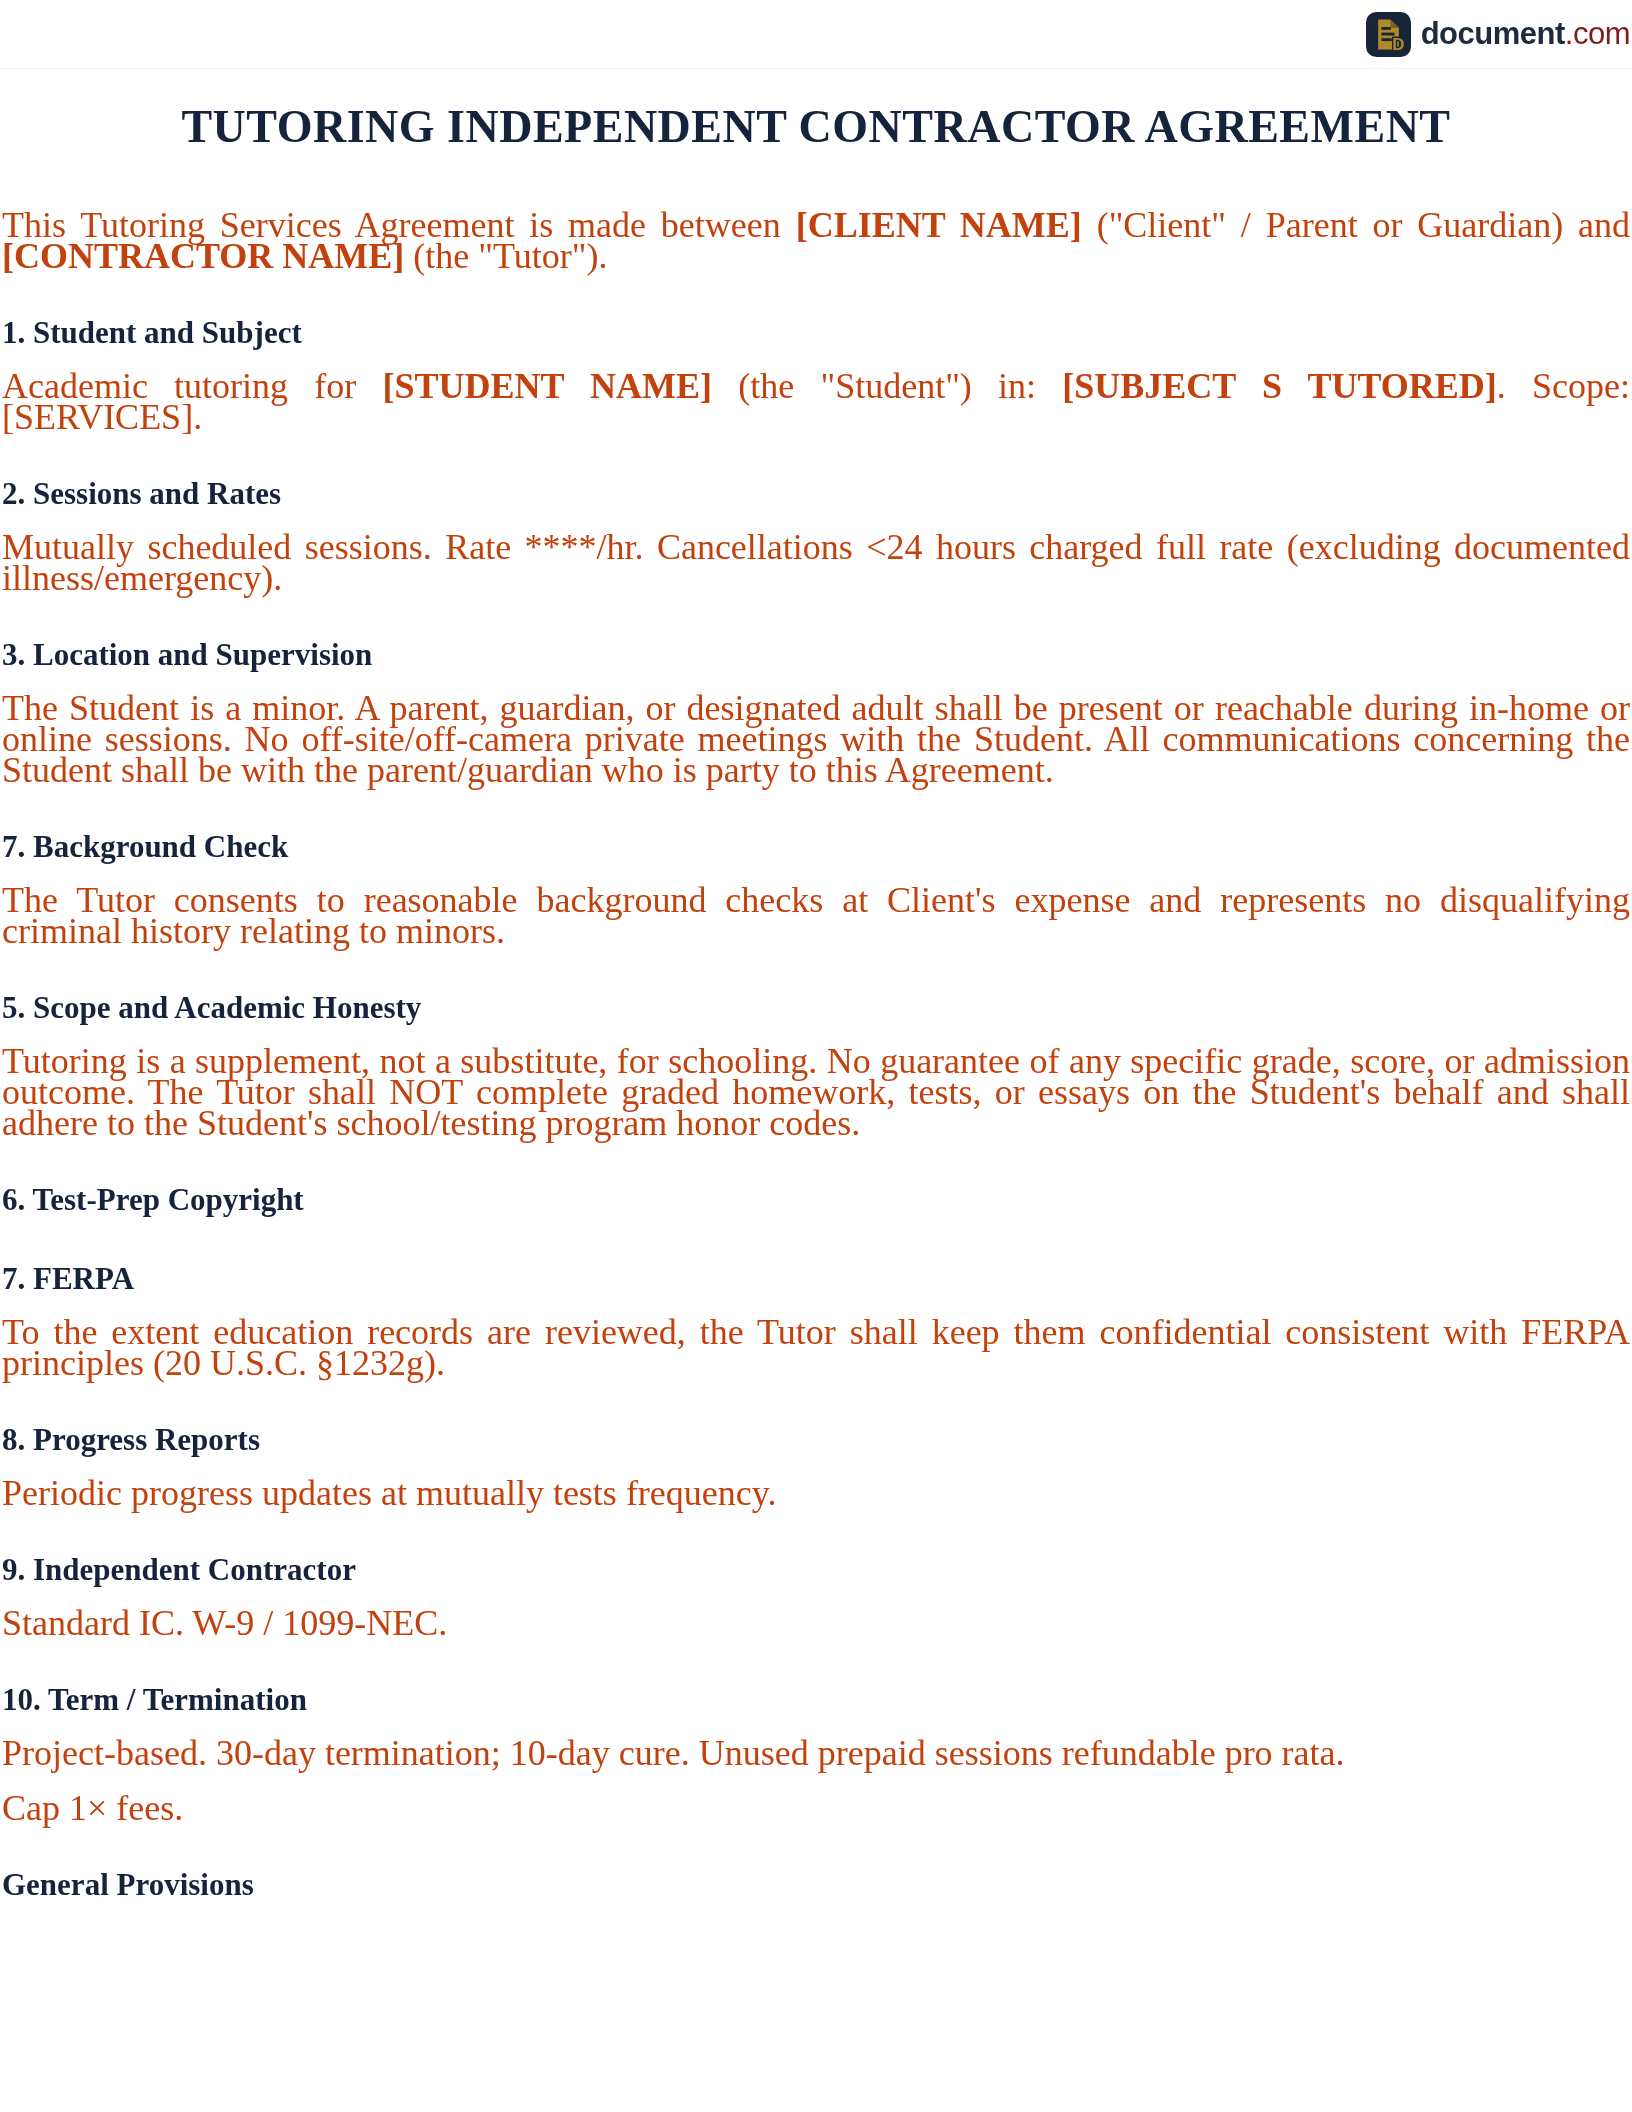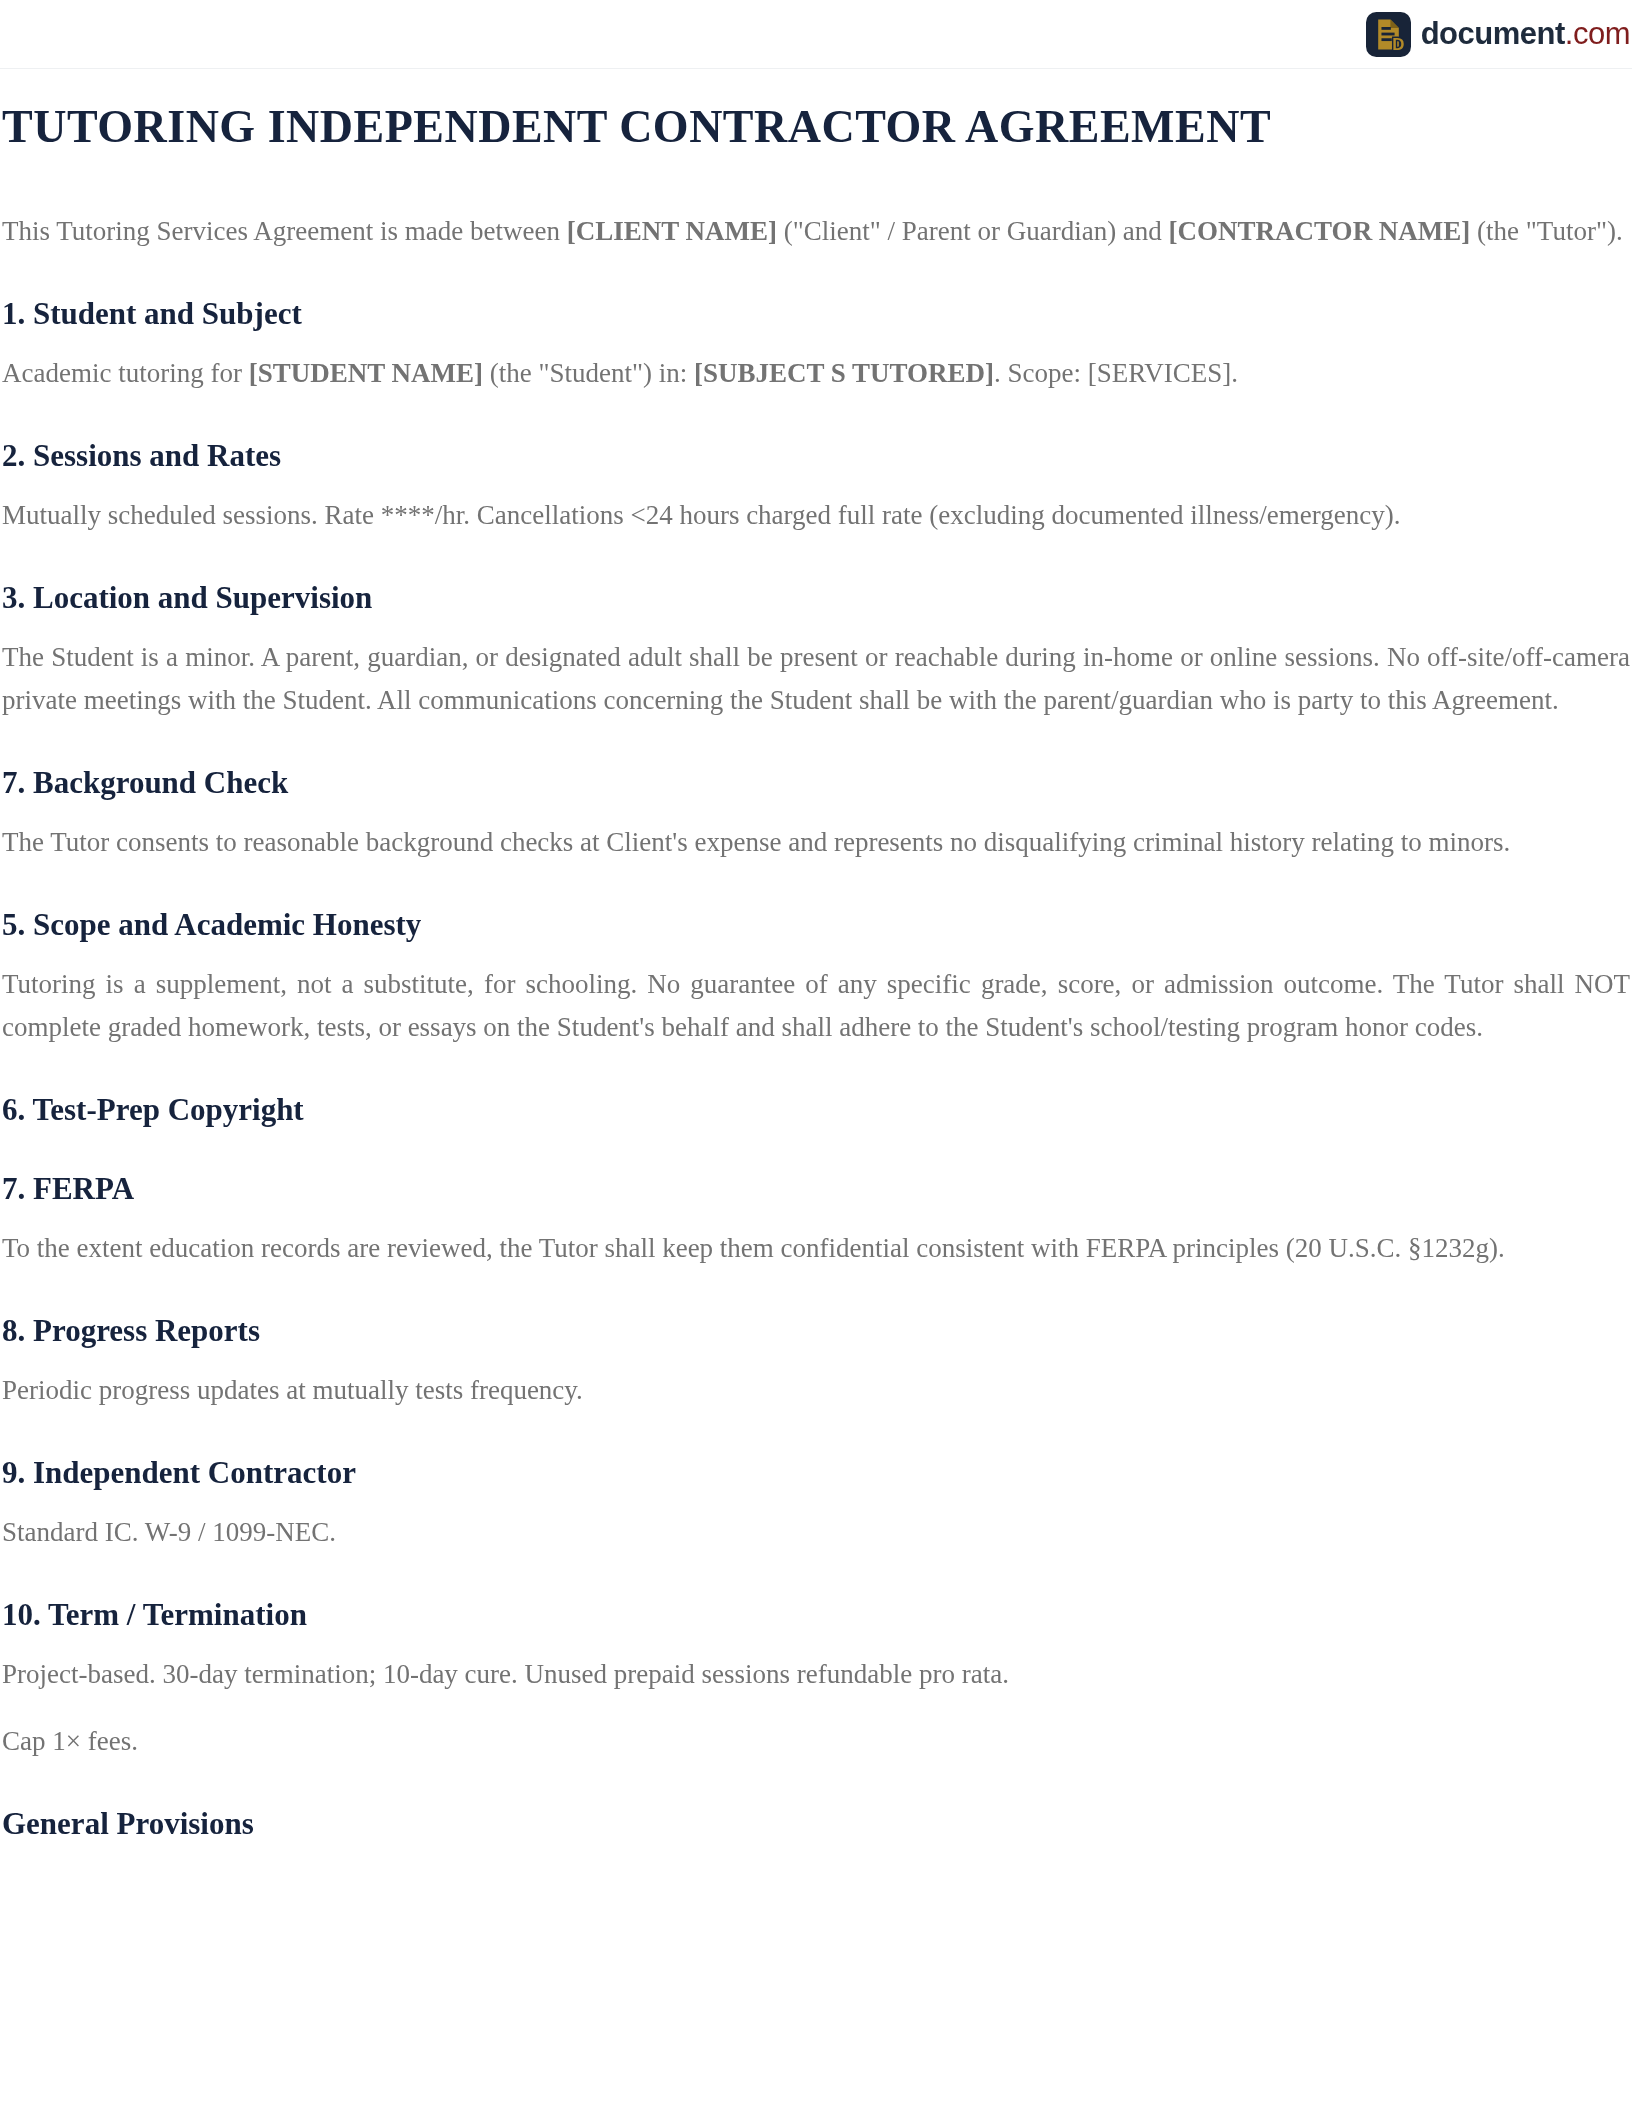--- a/index.html
+++ b/index.html
@@ -35,30 +35,30 @@
     letter-spacing: -0.5px;
     white-space: nowrap;
   }
   .brand-suffix { color: #7f1d1d; font-weight: 500; }
   .content { padding: 0 2px; }
   .doc-title {
     margin-top: 30px;
     font-size: 46px;
     line-height: 1.2;
     font-weight: bold;
-    text-align: left;
+    text-align: center;
     color: #16233d;
     letter-spacing: 0.5px;
   }
   .body-para {
-    font-size: 27px;
-    line-height: 43px;
+    font-size: 36px;
+    line-height: 31px;
     text-align: justify;
     margin-bottom: 24px;
-    color: #737373;
+    color: #c2410c;
   }
   .body-para strong { font-weight: bold; }
   .intro { margin-top: 56px; }
   .section-heading {
     font-size: 31px;
     line-height: 37px;
     font-weight: bold;
     margin-top: 42px;
     margin-bottom: 20px;
     color: #16233d;

